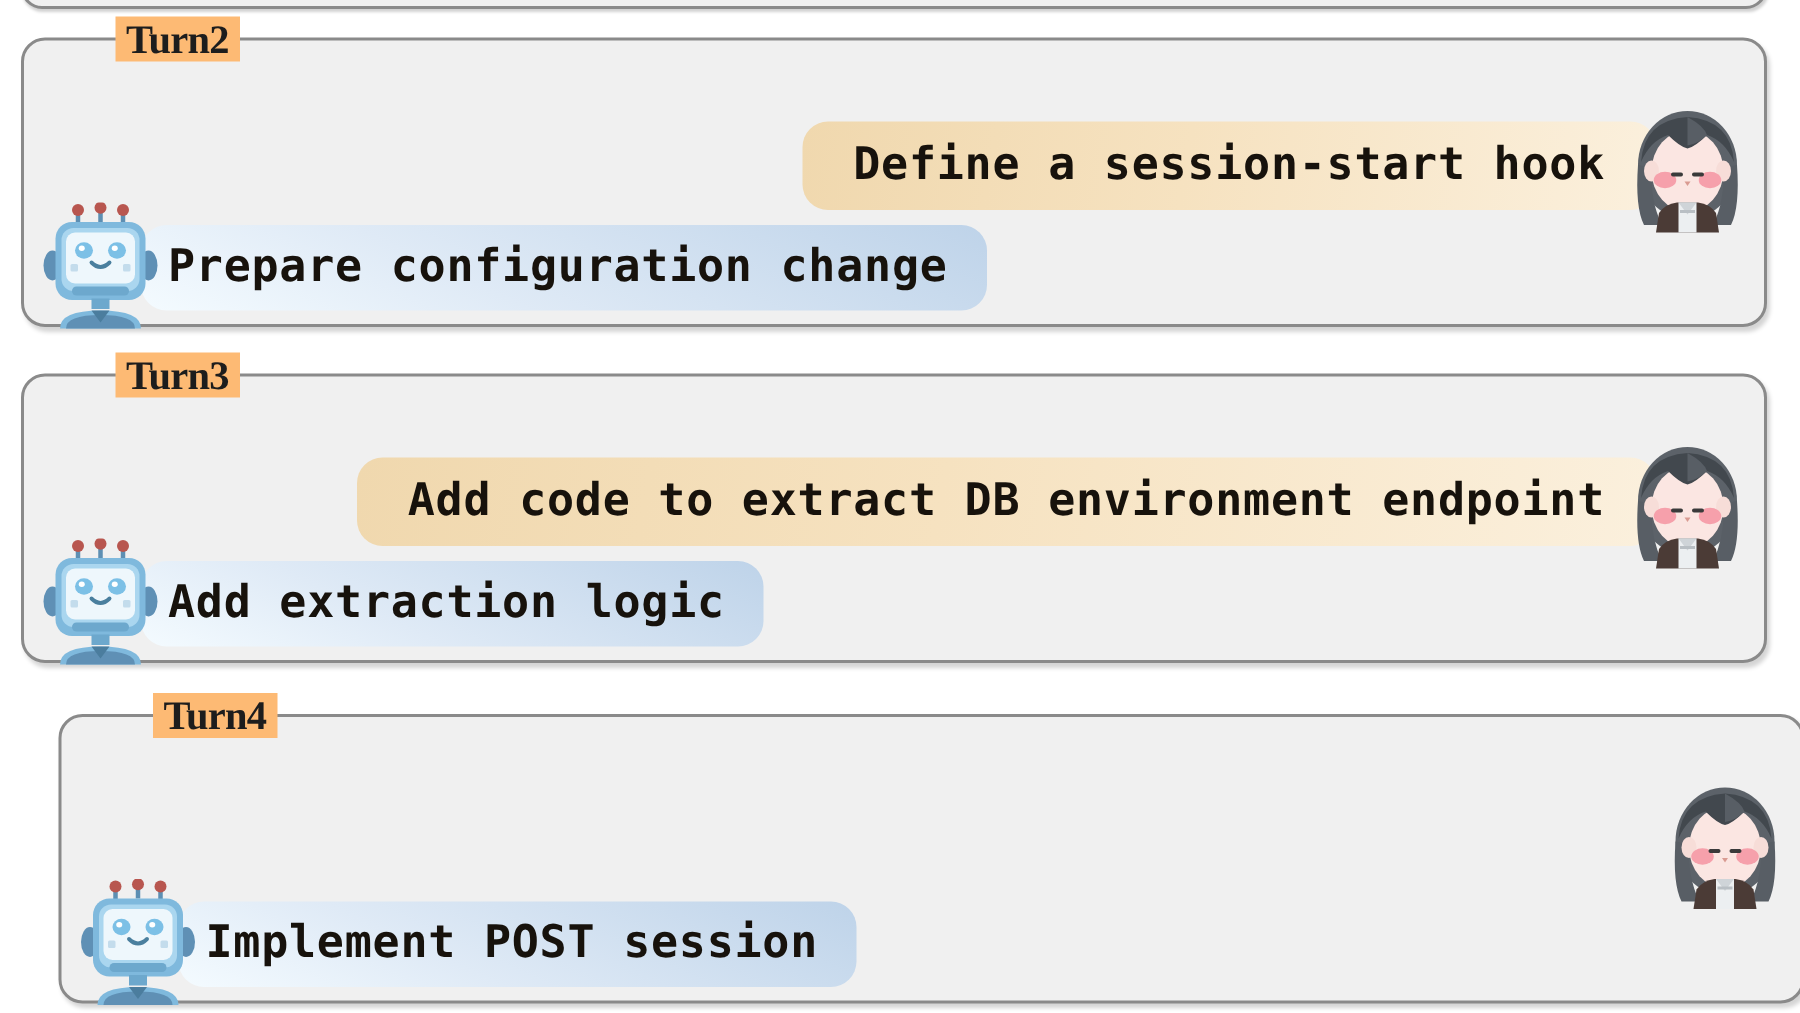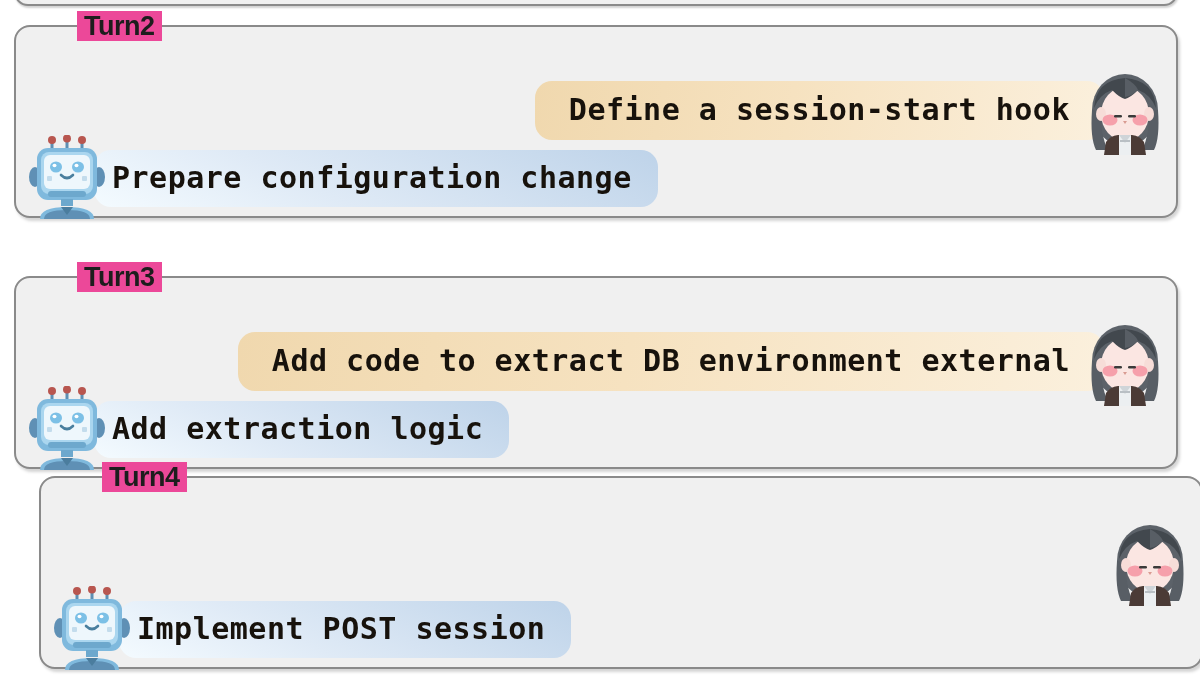--- a/index.html
+++ b/index.html
@@ -34,30 +34,30 @@
     position: absolute;
     left: 14px;
     width: 1164px;
     border: 2.5px solid #8a8a8a;
     border-radius: 16px;
     background: #f0f0f0;
     box-sizing: border-box;
     box-shadow: 2px 3px 3px rgba(0,0,0,0.17);
   }
   .turn-panel.p2 { top: 25px;  height: 193px; }
-  .turn-panel.p3 { top: 249px; height: 193px; margin-top: 27px; }
+  .turn-panel.p3 { top: 249px; height: 193px; }
   .turn-panel.p4 { top: 476px; height: 193px; margin-left: 25px; }
 
   .turn-legend {
     position: absolute;
     top: -16px;
     left: 61px;
-    background: #ec4899;
+    background: #fdba74;
     padding: 0 7px;
-    font-family: Liberation Sans, sans-serif;
+    font-family: Liberation Serif, serif;
     font-size: 27px;
     font-weight: 700;
     color: #1d1d1d;
     letter-spacing: -0.5px;
     line-height: 30px;
     white-space: nowrap;
   }
 
   
   .msg-row {
@@ -188,21 +188,21 @@
       </g>
     </svg>
     <div class="bubble assistant">Prepare configuration change</div>
   </div>
 </div>
 
 <div class="turn-panel p3">
   <div class="turn-legend">Turn3</div>
 
   <div class="msg-row user r2">
-    <div class="bubble user">Add code to extract DB environment external</div>
+    <div class="bubble user">Add code to extract DB environment endpoint</div>
     <svg class="avatar girl" viewBox="0 0 86 92">
       <g>
         <ellipse cx="43" cy="46" rx="33" ry="36" fill="#5c6269"></ellipse>
         <path d="M10 46 Q8 74 14 86 L26 86 Q18 70 19 48 Z" fill="#585e65"></path>
         <path d="M76 46 Q78 74 72 86 L60 86 Q68 70 67 48 Z" fill="#585e65"></path>
         <ellipse cx="43" cy="50" rx="24" ry="27" fill="#fbe6e2"></ellipse>
         <ellipse cx="19" cy="50" rx="5" ry="7" fill="#f7ddd8"></ellipse>
         <ellipse cx="67" cy="50" rx="5" ry="7" fill="#f7ddd8"></ellipse>
         <path d="M12 44 Q14 16 43 14 Q72 16 74 44 Q68 30 56 26 Q48 34 43 35 Q38 34 30 26 Q18 30 12 44 Z" fill="#42484e"></path>
         <path d="M43 14 Q54 20 56 26 Q50 32 43 33 Z" fill="#585e65"></path>

